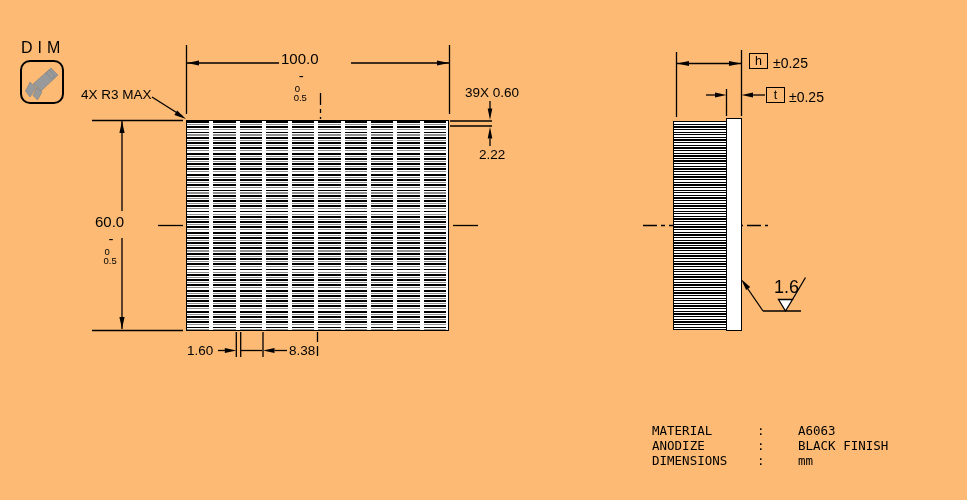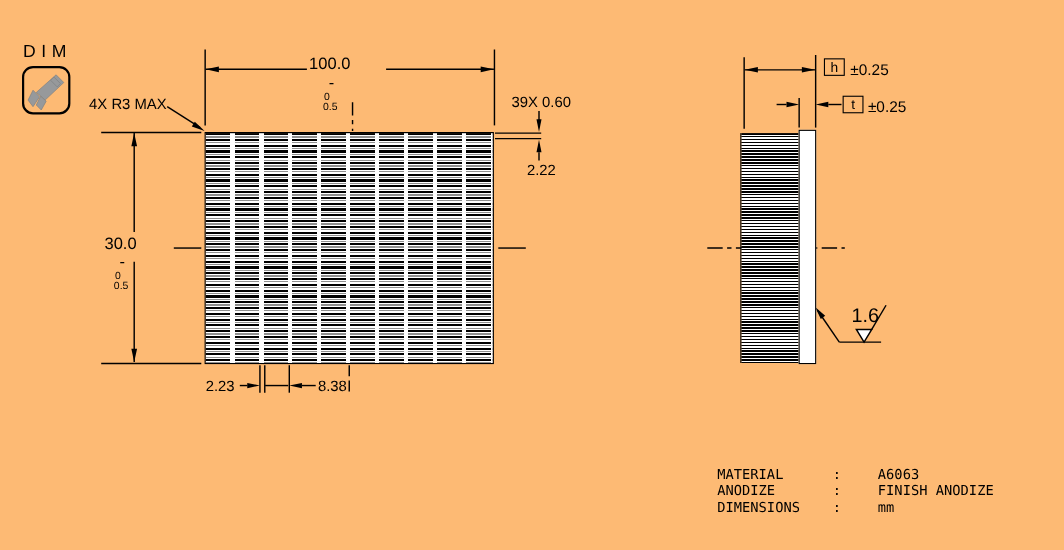--- a/index.html
+++ b/index.html
@@ -163,32 +163,32 @@
   <div class="txt dim dim-width">
     <span>100.0</span>
       <span class="minus">-</span>
       <span class="stack">
         <span class="tu">0</span>
         <span>0.5</span>
       </span>
   </div>
 
   <div class="txt dim dim-height">
-    <span>30.0</span>
+    <span>60.0</span>
       <span class="minus">-</span>
       <span class="stack">
         <span class="tu">0</span>
         <span>0.5</span>
       </span>
   </div>
 
   <div class="txt note-small corner-note">4X R3 MAX</div>
   <div class="txt note-small fin-note">39X 0.60</div>
   <div class="txt note-small fin-offset">2.22</div>
-  <div class="txt note-small slot-width">2.23</div>
+  <div class="txt note-small slot-width">1.60</div>
   <div class="txt note-small slot-pitch">8.38</div>
 
   <div class="tol-box h-box">
     <span>h</span>
   </div>
   <div class="txt tol-val h-tol">±0.25</div>
   <div class="tol-box t-box">
     <span>t</span>
   </div>
   <div class="txt tol-val t-tol">±0.25</div>
@@ -196,21 +196,21 @@
 
   <div class="notes">
     <div class="note-row">
       <span class="note-label">MATERIAL</span>
         <span class="note-colon">:</span>
         <span class="note-value">A6063</span>
     </div>
     <div class="note-row">
       <span class="note-label">ANODIZE</span>
         <span class="note-colon">:</span>
-        <span class="note-value">FINISH ANODIZE</span>
+        <span class="note-value">BLACK FINISH</span>
     </div>
     <div class="note-row">
       <span class="note-label">DIMENSIONS</span>
         <span class="note-colon">:</span>
         <span class="note-value">mm</span>
     </div>
   </div>
 
 </div>
 

